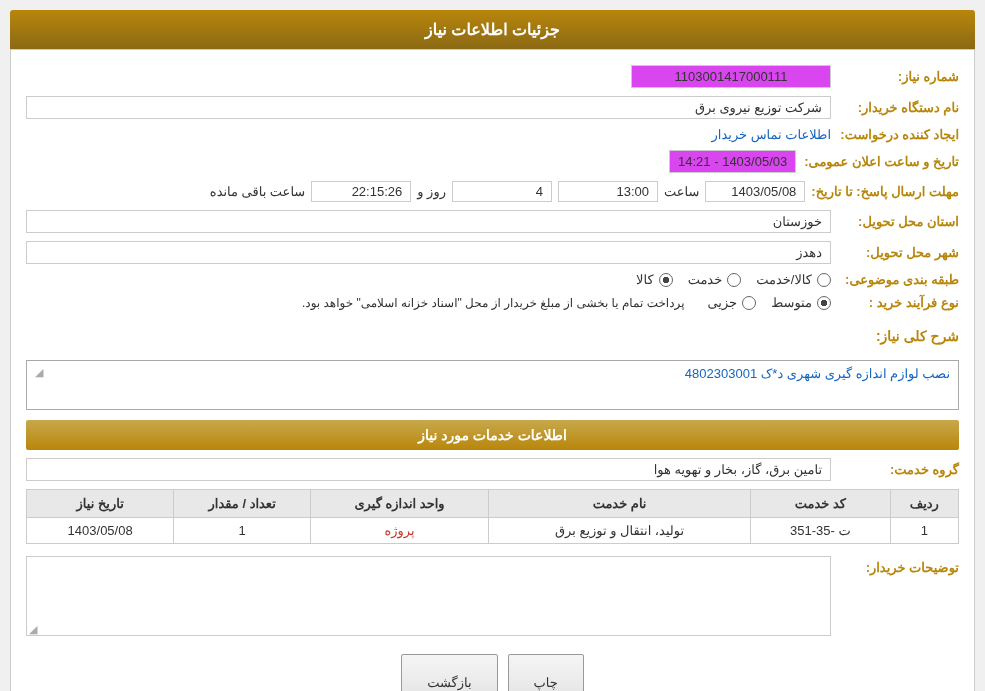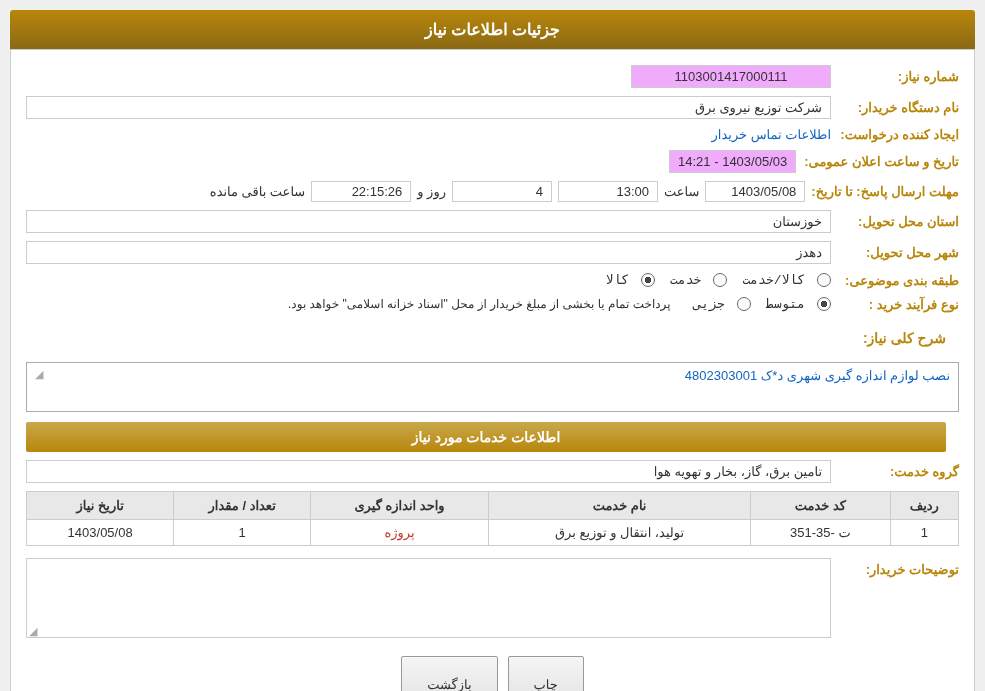--- a/index.html
+++ b/index.html
@@ -40,39 +40,39 @@
     .info-label {
       color: #b8860b;
       font-weight: bold;
       white-space: nowrap;
       min-width: 120px;
       text-align: right;
     }
     .info-box {
       border: 1px solid #ccc;
       padding: 3px 8px;
-      background: #f0abfc;
+      background: #d946ef;
       min-height: 22px;
       display: inline-block;
     }
     .info-box-full {
       border: 1px solid #ccc;
       padding: 3px 8px;
       background: white;
       min-height: 22px;
       flex: 1;
     }
     .section-title {
       background: linear-gradient(to bottom, #c8a84b, #b8860b);
       color: white;
       text-align: center;
       padding: 7px;
       font-weight: bold;
       font-size: 14px;
-      margin: 10px 13px 8px 0;
+      margin: 10px 0 8px 0;
       border-radius: 2px;
     }
     .link-blue {
       color: #1565c0;
       text-decoration: none;
       cursor: pointer;
     }
     .date-box {
       border: 1px solid #ccc;
       padding: 2px 8px;
@@ -81,22 +81,21 @@
       display: inline-block;
     }
     .radio-group {
       display: flex;
       gap: 15px;
       align-items: center;
     }
     .radio-item {
       display: flex;
       align-items: center;
-      gap: 12px;
-      font-family: Liberation Mono, monospace;
+      gap: 5px;
     }
     .purchase-note {
       color: #333;
       font-size: 12px;
     }
     .description-box {
       border: 1px solid #aaa;
       background: white;
       padding: 5px 8px;
       min-height: 50px;

